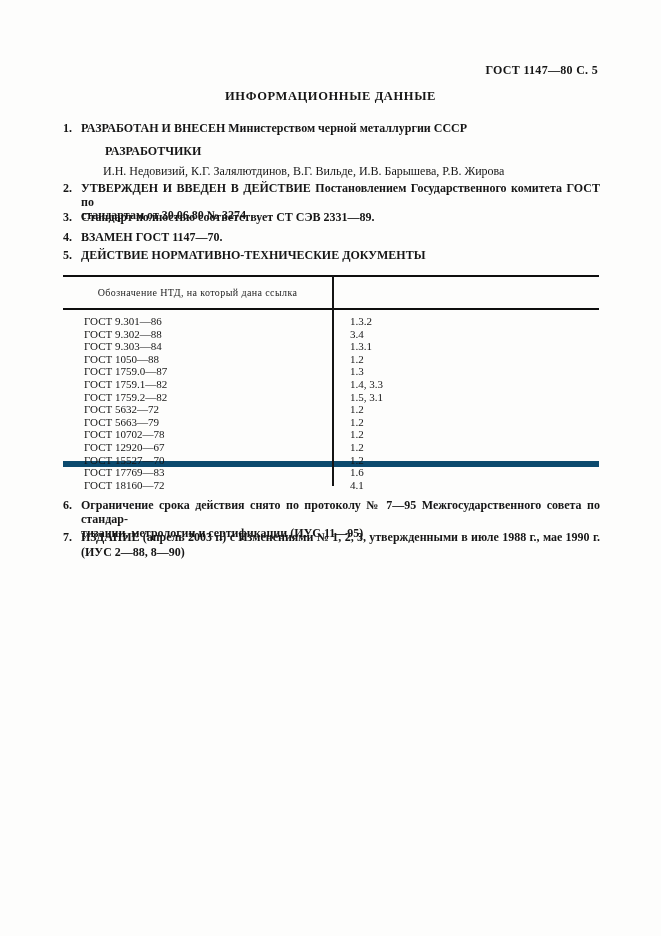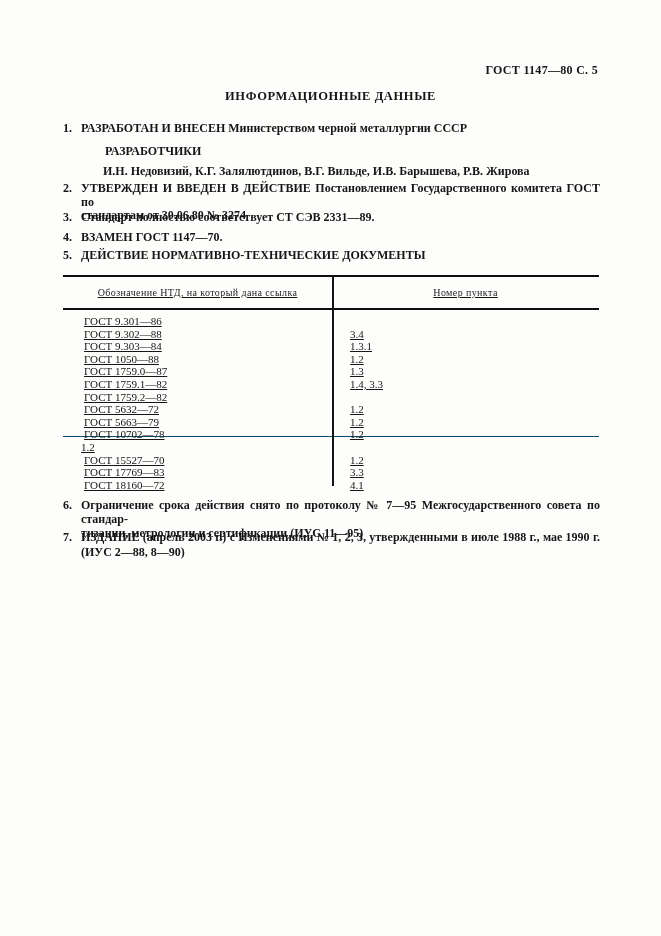--- a/index.html
+++ b/index.html
@@ -26,27 +26,27 @@
   }
   .item .num { position:absolute; left:0; top:0; }
   .item .txt { margin-left:18px; }
   .jl { text-align:justify; text-align-last:justify; }
   .sub-heading {
     position:absolute; left:81px;
     font-weight:700; font-size:12px;margin-left:24px;
   }
   .names {
     position:absolute; left:103px;
-    font-weight:700; font-size:12px;
+    font-weight:400; font-size:12px;
   }
   
   .reftable {
-    position:absolute; top:275px; left:63px; width:536px; height:162px;
-    border-bottom:1px solid #0c4a6e;
-    font-weight:400; box-sizing:border-box;text-decoration:underline;
+    position:absolute; top:275px; left:63px; width:536px; height:192px;
+    border-bottom:6px solid #0c4a6e;
+    font-weight:400; box-sizing:border-box;
   }
   .reftable .divider {
     position:absolute; top:0; left:269px; width:1.5px; height:211px;
     background:#141414;
   }
   .thead {
     display:flex; align-items:center; height:35px; box-sizing:border-box;
     border-top:2.5px solid #0e0e0e;
     border-bottom:2.5px solid #0e0e0e;
     font-size:10px; color:#242424; letter-spacing:0.4px;
@@ -95,25 +95,25 @@
 
   <div class="item" style="top:249px;">
     <span class="num">5.</span>
     <div class="txt">ДЕЙСТВИЕ НОРМАТИВНО-ТЕХНИЧЕСКИЕ ДОКУМЕНТЫ</div>
   </div>
 
   <div class="reftable">
     <div class="divider"></div>
     <div class="thead">
       <div class="th left">Обозначение НТД, на который дана ссылка</div>
-      <div class="th right">Номер пункта</div>
     </div>
     <div class="tbody">
         <div class="tr">
           <div class="td left">ГОСТ 9.301—86</div>
+          <div class="td right">1.3.2</div>
         </div>
         <div class="tr">
           <div class="td left">ГОСТ 9.302—88</div>
           <div class="td right">3.4</div>
         </div>
         <div class="tr">
           <div class="td left">ГОСТ 9.303—84</div>
           <div class="td right">1.3.1</div>
         </div>
         <div class="tr">
@@ -123,43 +123,45 @@
         <div class="tr">
           <div class="td left">ГОСТ 1759.0—87</div>
           <div class="td right">1.3</div>
         </div>
         <div class="tr">
           <div class="td left">ГОСТ 1759.1—82</div>
           <div class="td right">1.4, 3.3</div>
         </div>
         <div class="tr">
           <div class="td left">ГОСТ 1759.2—82</div>
+          <div class="td right">1.5, 3.1</div>
         </div>
         <div class="tr">
           <div class="td left">ГОСТ 5632—72</div>
           <div class="td right">1.2</div>
         </div>
         <div class="tr">
           <div class="td left">ГОСТ 5663—79</div>
           <div class="td right">1.2</div>
         </div>
         <div class="tr">
           <div class="td left">ГОСТ 10702—78</div>
           <div class="td right">1.2</div>
         </div>
         <div class="tr">
+          <div class="td left">ГОСТ 12920—67</div>
           <div class="td right">1.2</div>
         </div>
         <div class="tr">
           <div class="td left">ГОСТ 15527—70</div>
           <div class="td right">1.2</div>
         </div>
         <div class="tr">
           <div class="td left">ГОСТ 17769—83</div>
-          <div class="td right">3.3</div>
+          <div class="td right">1.6</div>
         </div>
         <div class="tr">
           <div class="td left">ГОСТ 18160—72</div>
           <div class="td right">4.1</div>
         </div>
       </div>
   </div>
 
   <div class="item" style="top:498px; line-height:14px;">
     <span class="num">6.</span>

